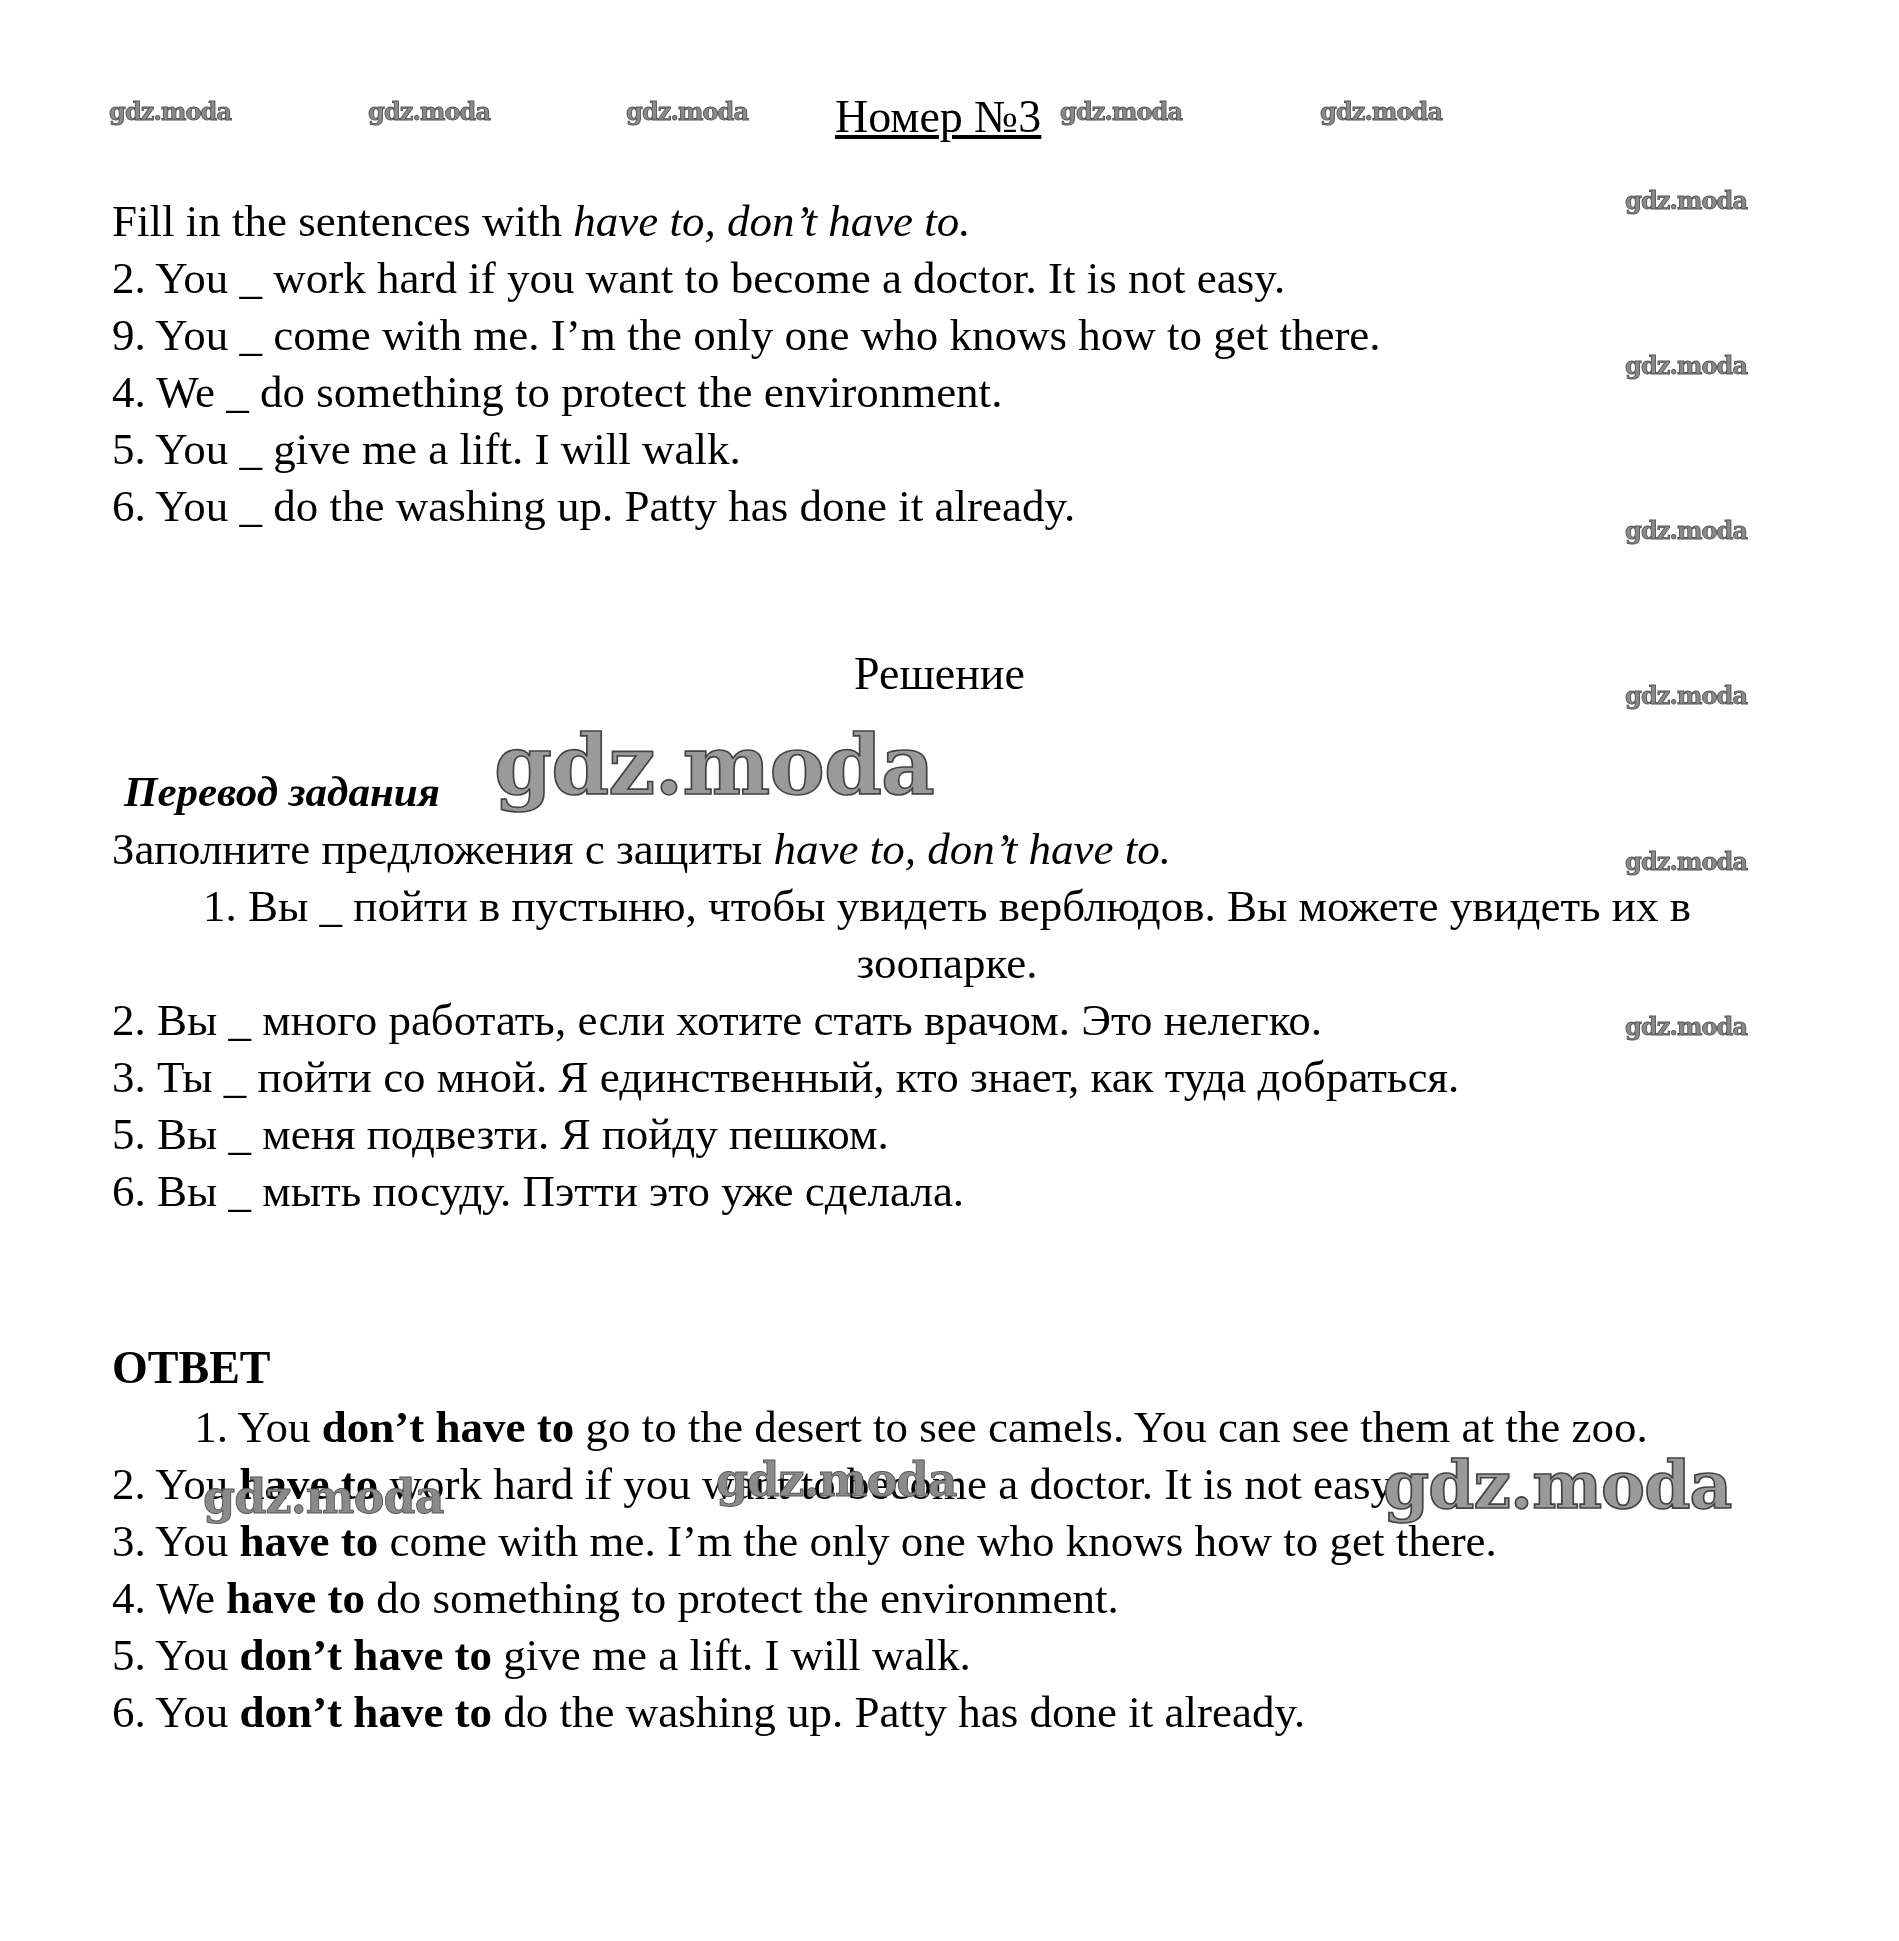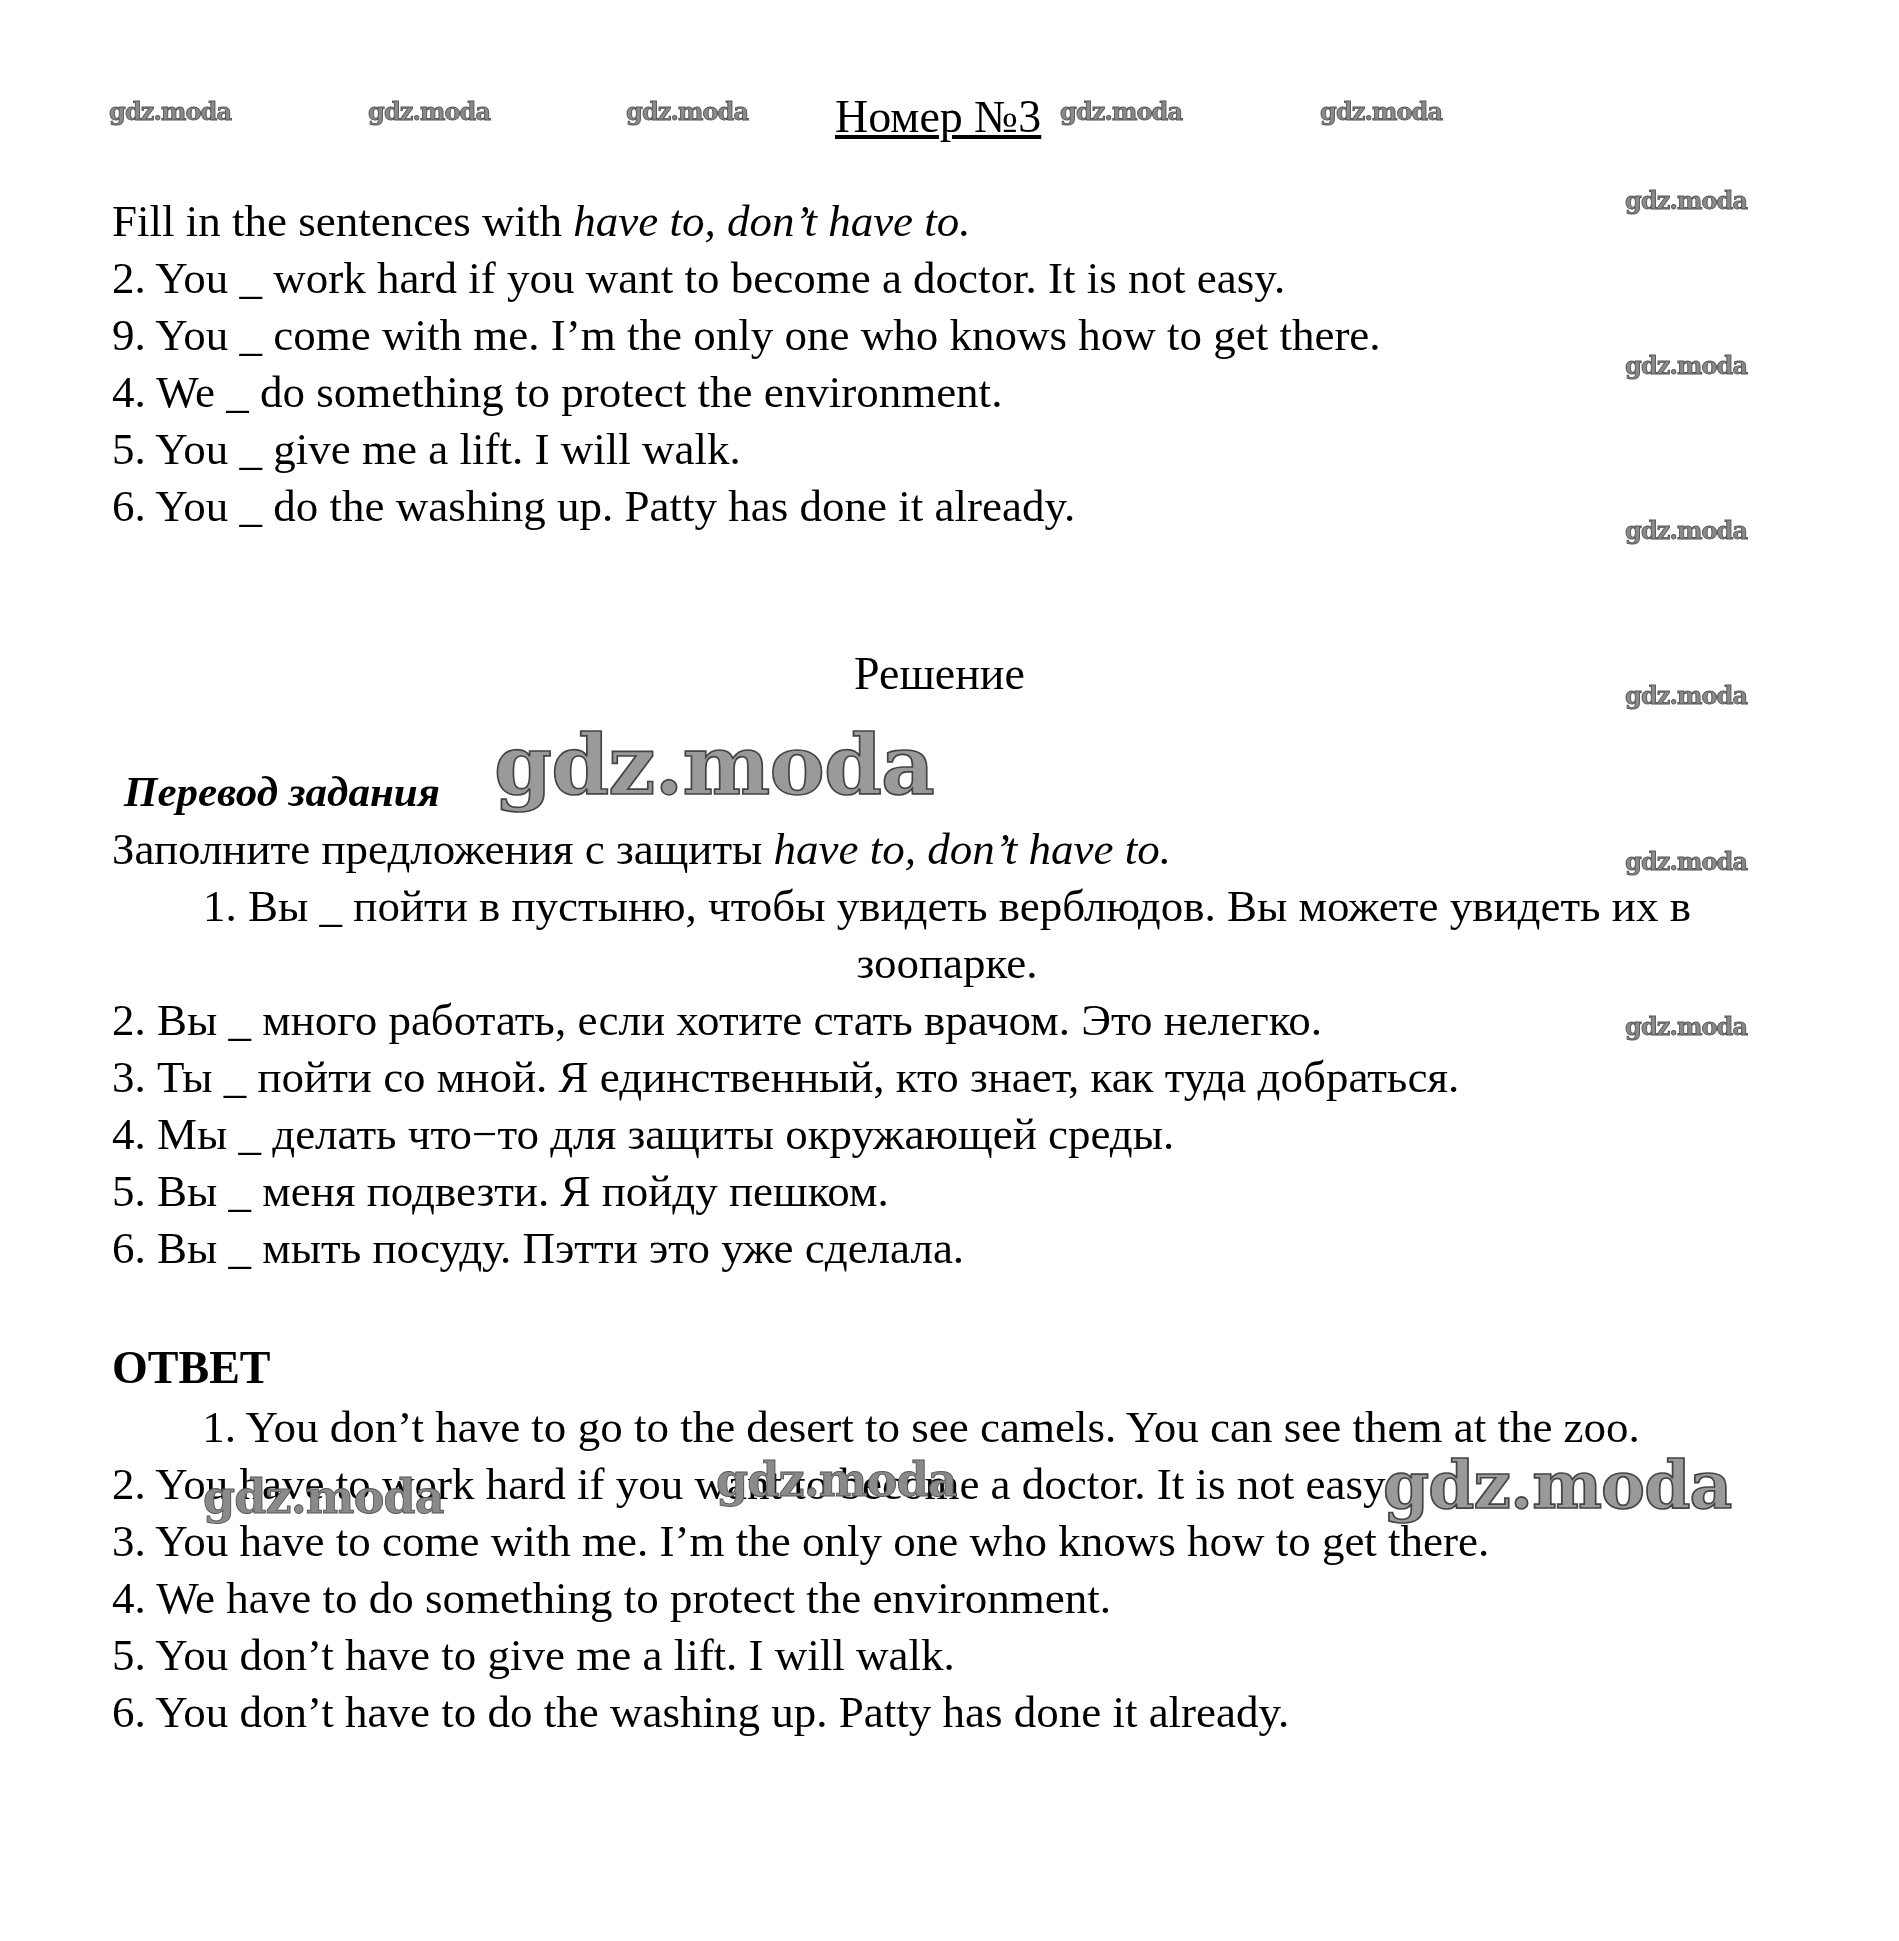--- a/index.html
+++ b/index.html
@@ -8,21 +8,21 @@
   .wm { position: absolute; font-family: "DejaVu Serif", "Liberation Serif", serif;
         font-weight: bold; color: #8a8a8a; letter-spacing: -0.9px;
         -webkit-text-stroke: 0.9px #555; }
   .wm.small { font-size: 24px; }
   .wm.big { font-size: 83px; color: #9a9a9a; -webkit-text-stroke: 1.7px #444; }
   .wm.mid { font-size: 46px; }
   .title { position: absolute; font-size: 46px; }
   .block { position: absolute; left: 112px; width: 1687px; font-size: 45px; line-height: 57px; }
   .line { white-space: nowrap; }
   .wrapline { white-space: normal; text-align: center; }
-  b { font-weight: normal; }
+  b { font-weight: bold; }
 </style>
 </head>
 <body>
 
 <div class="wm small" style="left:109px;top:97px;">gdz.moda</div>
 <div class="wm small" style="left:368px;top:97px;">gdz.moda</div>
 <div class="wm small" style="left:626px;top:97px;">gdz.moda</div>
 <div class="wm small" style="left:1060px;top:97px;">gdz.moda</div>
 <div class="wm small" style="left:1320px;top:97px;">gdz.moda</div>
 
@@ -51,21 +51,20 @@
 <div style="position:absolute;left:124px;top:767px;font-size:43px;font-weight:bold;font-style:italic;">Перевод задания</div>
 <div class="wm big" style="left:494px;top:716px;">gdz.moda</div>
 
 <div class="block" style="top:821px;">
   <div class="line">
     <span>Заполните предложения с защиты </span><i>have to, don’t have to.</i>
   </div>
   <div class="wrapline" style="width:1670px;">1. Вы _ пойти в пустыню, чтобы увидеть верблюдов. Вы можете увидеть их в зоопарке.</div>
   <div class="line">2. Вы _ много работать, если хотите стать врачом. Это нелегко.</div>
   <div class="line">3. Ты _ пойти со мной. Я единственный, кто знает, как туда добраться.</div>
-  <div class="line">4. Мы _ делать что−то для защиты окружающей среды.</div>
   <div class="line">5. Вы _ меня подвезти. Я пойду пешком.</div>
   <div class="line">6. Вы _ мыть посуду. Пэтти это уже сделала.</div>
 </div>
 
 <div style="position:absolute;left:112px;top:1341px;font-size:46px;font-weight:bold;">ОТВЕТ</div>
 
 <div class="block" style="top:1399px;">
   <div class="wrapline" style="width:1618px;">
     <span>1. You </span><b>don’t have to</b><span> go to the desert to see camels. You can see them at the zoo.</span>
   </div>

